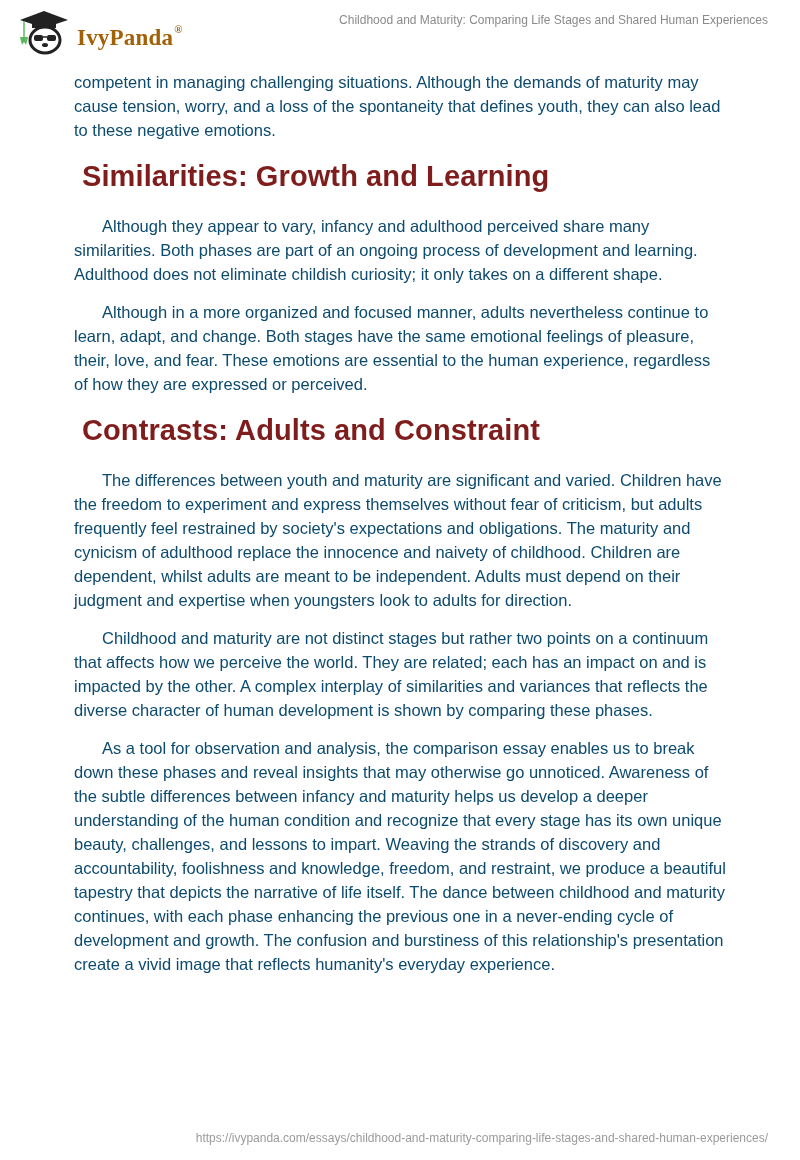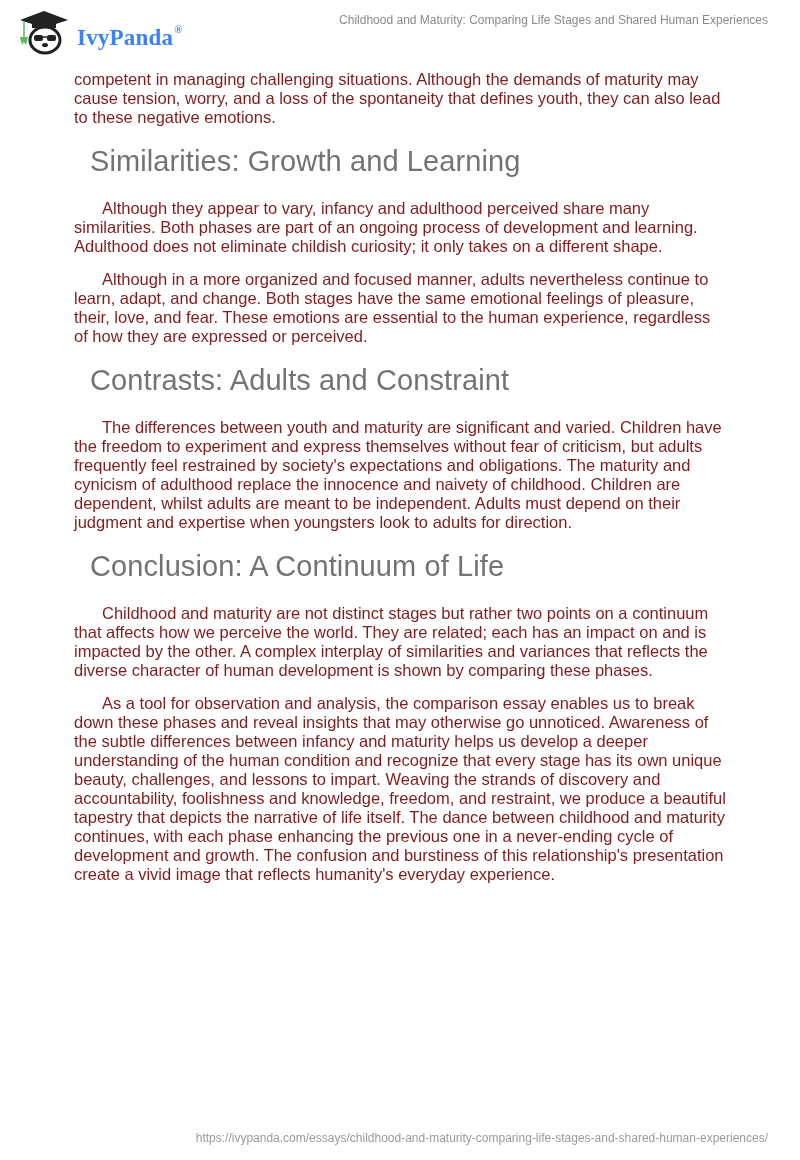--- a/index.html
+++ b/index.html
@@ -5,35 +5,35 @@
   html, body { margin: 0; padding: 0; background: #ffffff; }
   body {
     width: 800px; height: 1160px; position: relative; overflow: hidden;
     font-family: "Liberation Sans", sans-serif; color: #222222;
   }
   .header { position: absolute; left: 0; top: 0; width: 800px; height: 60px; }
   .logo { position: absolute; left: 18px; top: 9px; display: flex; align-items: center; }
   .logo svg { display: block; }
   .logo-text {
     font-family: "Liberation Serif", serif; font-weight: bold; font-size: 23px;
-    color: #3b82f6; margin-left: 7px; margin-top: 12px; letter-spacing: 0.2px;
+    color: #a16207; margin-left: 7px; margin-top: 12px; letter-spacing: 0.2px;
   }
   .logo-text sup { font-size: 11px; vertical-align: top; position: relative; top: -2px; margin-left: 1px; }
   .page-title {
     position: absolute; right: 32px; top: 13px; font-size: 12px; color: #8a8a8a;
     white-space: nowrap;
   }
   .content { position: absolute; left: 74px; top: 70px; width: 652px; }
   p.para {
-    margin: 0 0 14px 0; font-size: 16.5px; line-height: 19px; color: #7f1d1d;
+    margin: 0 0 14px 0; font-size: 16.5px; line-height: 24px; color: #0c4a6e;
     text-indent: 28px;
   }
   p.para.cont { text-indent: 0; }
   h2.section {
-    margin: 10px 0 18px 16px; font-size: 29px; line-height: 40px; font-weight: normal; color: #737373;
+    margin: 10px 0 18px 8px; font-size: 29px; line-height: 40px; font-weight: bold; color: #7f1d1d;
     letter-spacing: 0.1px;
   }
   .footer-url {
     position: absolute; right: 32px; top: 1131px; font-size: 12px; color: #9a9a9a; white-space: nowrap; margin-left: 7px;
   }
 </style>
 </head>
 <body>
 
 <div class="header">
@@ -60,18 +60,17 @@
 <div class="content">
   <p class="para cont">competent in managing challenging situations. Although the demands of maturity may cause tension, worry, and a loss of the spontaneity that defines youth, they can also lead to these negative emotions.</p>
 
   <h2 class="section">Similarities: Growth and Learning</h2>
   <p class="para">Although they appear to vary, infancy and adulthood perceived share many similarities. Both phases are part of an ongoing process of development and learning. Adulthood does not eliminate childish curiosity; it only takes on a different shape.</p>
   <p class="para">Although in a more organized and focused manner, adults nevertheless continue to learn, adapt, and change. Both stages have the same emotional feelings of pleasure, their, love, and fear. These emotions are essential to the human experience, regardless of how they are expressed or perceived.</p>
 
   <h2 class="section">Contrasts: Adults and Constraint</h2>
   <p class="para">The differences between youth and maturity are significant and varied. Children have the freedom to experiment and express themselves without fear of criticism, but adults frequently feel restrained by society's expectations and obligations. The maturity and cynicism of adulthood replace the innocence and naivety of childhood. Children are dependent, whilst adults are meant to be independent. Adults must depend on their judgment and expertise when youngsters look to adults for direction.</p>
 
-  <h2 class="section">Conclusion: A Continuum of Life</h2>
   <p class="para">Childhood and maturity are not distinct stages but rather two points on a continuum that affects how we perceive the world. They are related; each has an impact on and is impacted by the other. A complex interplay of similarities and variances that reflects the diverse character of human development is shown by comparing these phases.</p>
   <p class="para">As a tool for observation and analysis, the comparison essay enables us to break down these phases and reveal insights that may otherwise go unnoticed. Awareness of the subtle differences between infancy and maturity helps us develop a deeper understanding of the human condition and recognize that every stage has its own unique beauty, challenges, and lessons to impart. Weaving the strands of discovery and accountability, foolishness and knowledge, freedom, and restraint, we produce a beautiful tapestry that depicts the narrative of life itself. The dance between childhood and maturity continues, with each phase enhancing the previous one in a never-ending cycle of development and growth. The confusion and burstiness of this relationship's presentation create a vivid image that reflects humanity's everyday experience.</p>
 </div>
 
 <div class="footer-url">https://ivypanda.com/essays/childhood-and-maturity-comparing-life-stages-and-shared-human-experiences/</div>
 
 </body></html>

